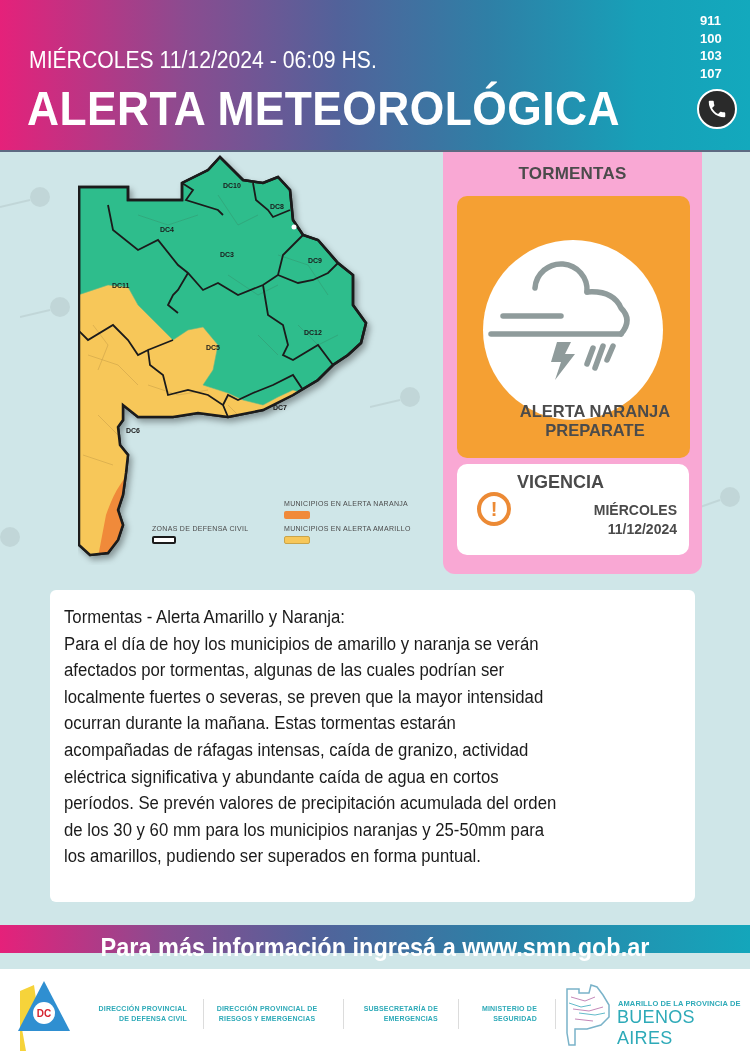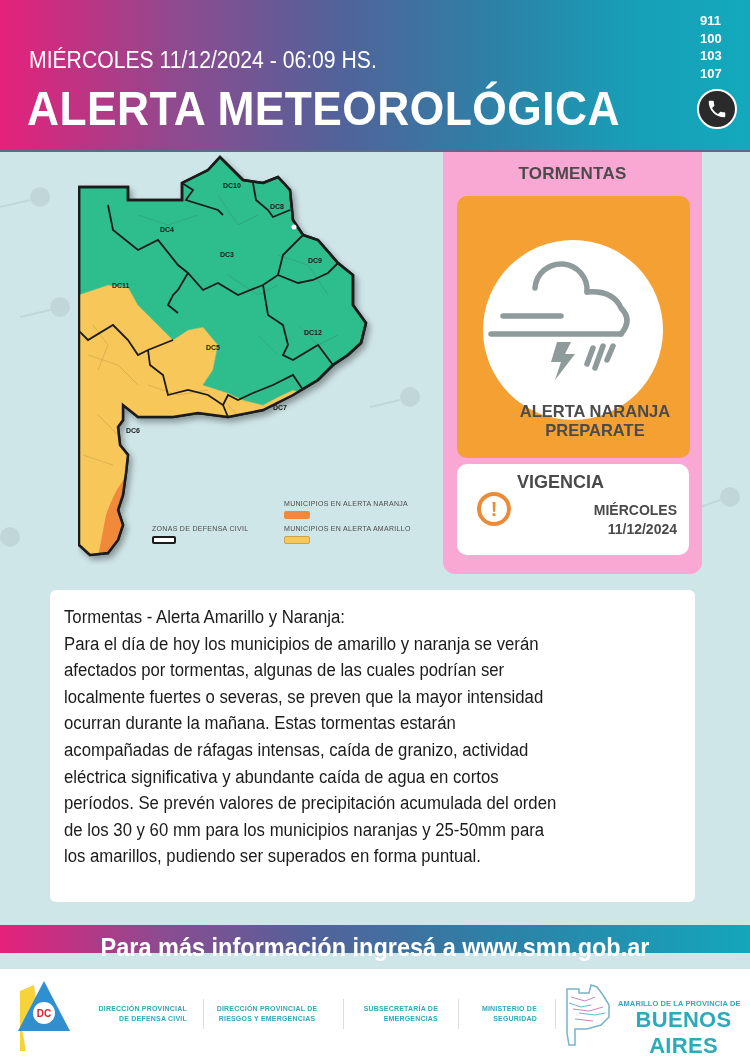--- a/index.html
+++ b/index.html
@@ -108,21 +108,21 @@
     .banner span { display: inline-block; transform: scaleX(0.94); }
     .footer {
       position: absolute; left: 0; top: 969px; width: 750px; height: 92px; background: #fff;
     }
     .footer .org {
       position: absolute; top: 35px; font-size: 7px; font-weight: bold; color: #2eaab8;
       text-align: right; line-height: 10px; letter-spacing: 0.2px;
     }
     .footer .sep { position: absolute; top: 30px; width: 1px; height: 30px; background: #dcdcdc; }
     .ba-small { position: absolute; left: 618px; top: 30px; font-size: 7.5px; color: #2eaab8; font-weight: bold; letter-spacing: 0.1px; }
-    .ba-big { position: absolute; left: 617px; top: 38px; font-size: 22px; color: #2eaab8; font-weight: bold; letter-spacing: 0.3px; text-align: center; }
+    .ba-big { position: absolute; left: 617px; top: 38px; font-size: 18px; color: #2eaab8; font-weight: normal; letter-spacing: 0.3px; }
   </style>
 </head>
 <body>
 
 <div class="header">
   <div class="date">MIÉRCOLES 11/12/2024 - 06:09 HS.</div>
   <div class="title">ALERTA METEOROLÓGICA</div>
   <div class="phones">
     <div>911</div>
     <div>100</div>

